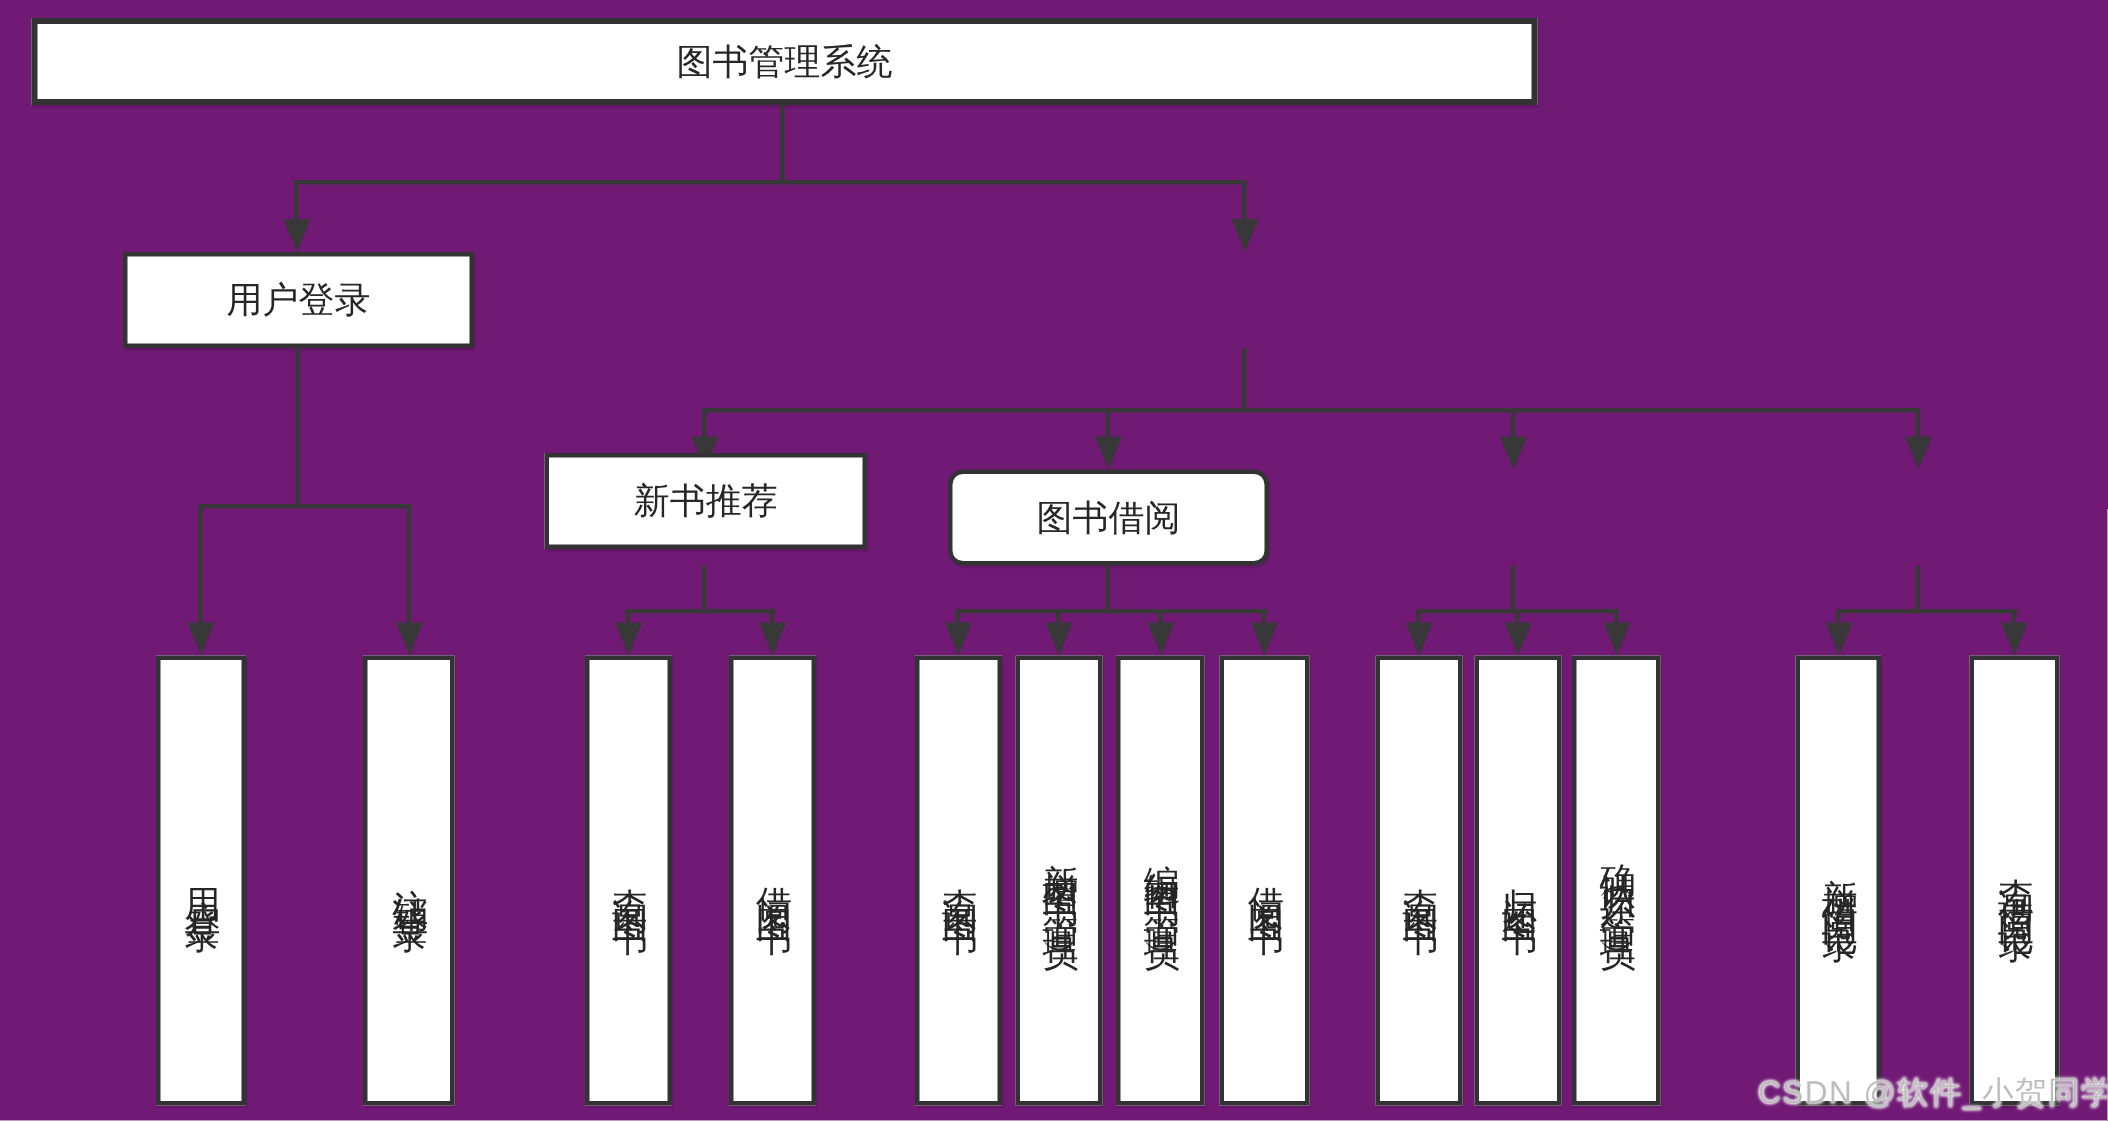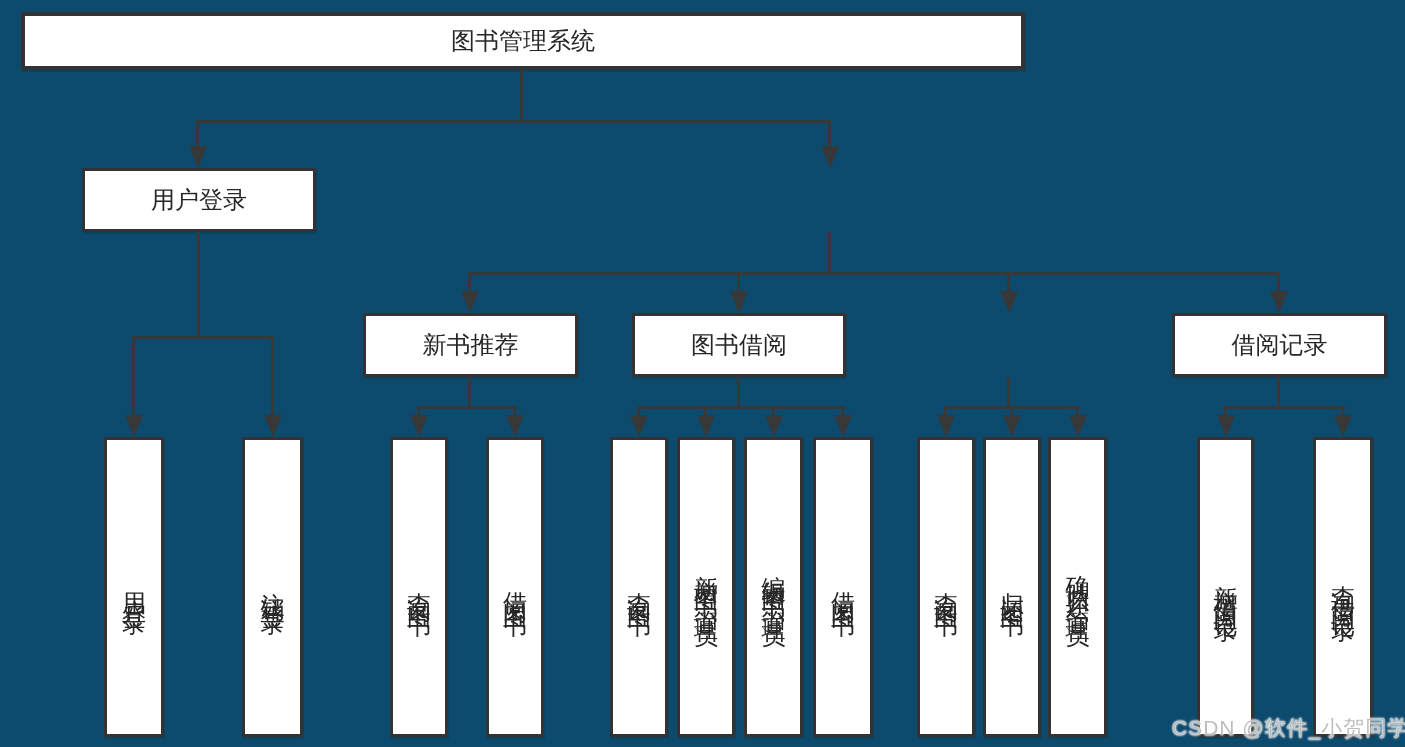--- a/index.html
+++ b/index.html
@@ -1,19 +1,19 @@
 <!DOCTYPE html>
 <html><head>
 <meta charset="utf-8">
 <style>
   html,body{margin:0;padding:0;background:#fff;}
   #stage{
     position:relative;
     width:1405px;height:747px;
-    background:#0c4a6e;
+    background:#701a75;
     font-family:"Liberation Sans","DejaVu Sans",sans-serif;
     overflow:hidden;
   }
   .box{
     position:absolute;
     box-sizing:border-box;
     border:3px solid #333333;
     background:#ffffff;
     display:flex;
     align-items:center;
@@ -89,28 +89,25 @@
   <div class="arr" style="left:132px;top:336px;height:79px;"></div>
   <div class="arr" style="left:271px;top:336px;height:79px;"></div>
 
   <div class="vline" style="left:828px;top:232px;height:40px;"></div>
   <div class="hline" style="left:468px;top:272px;width:812px;"></div>
   <div class="arr" style="left:468px;top:272px;height:19px;"></div>
   <div class="arr" style="left:737px;top:272px;height:19px;"></div>
   <div class="arr" style="left:1007px;top:272px;height:19px;"></div>
   <div class="arr" style="left:1277px;top:272px;height:19px;"></div>
 
-  <div class="box" style="left:363px;top:313px;width:215px;height:64px;">
+  <div class="box" style="left:363px;top:302px;width:215px;height:64px;">
     <span>新书推荐</span>
   </div>
-  <div class="box" style="left:632px;top:313px;width:214px;height:64px;">
+  <div class="box" style="left:632px;top:313px;width:214px;height:64px;border-radius:10px;">
     <span>图书借阅</span>
-  </div>
-  <div class="box" style="left:1172px;top:313px;width:215px;height:64px;">
-    <span>借阅记录</span>
   </div>
 
   <div class="vline" style="left:468px;top:377px;height:29px;"></div>
   <div class="hline" style="left:417px;top:406px;width:100px;"></div>
   <div class="arr" style="left:417px;top:406px;height:9px;"></div>
   <div class="arr" style="left:513px;top:406px;height:9px;"></div>
 
   <div class="vline" style="left:737px;top:377px;height:29px;"></div>
   <div class="hline" style="left:637px;top:406px;width:208px;"></div>
   <div class="arr" style="left:637px;top:406px;height:9px;"></div>

